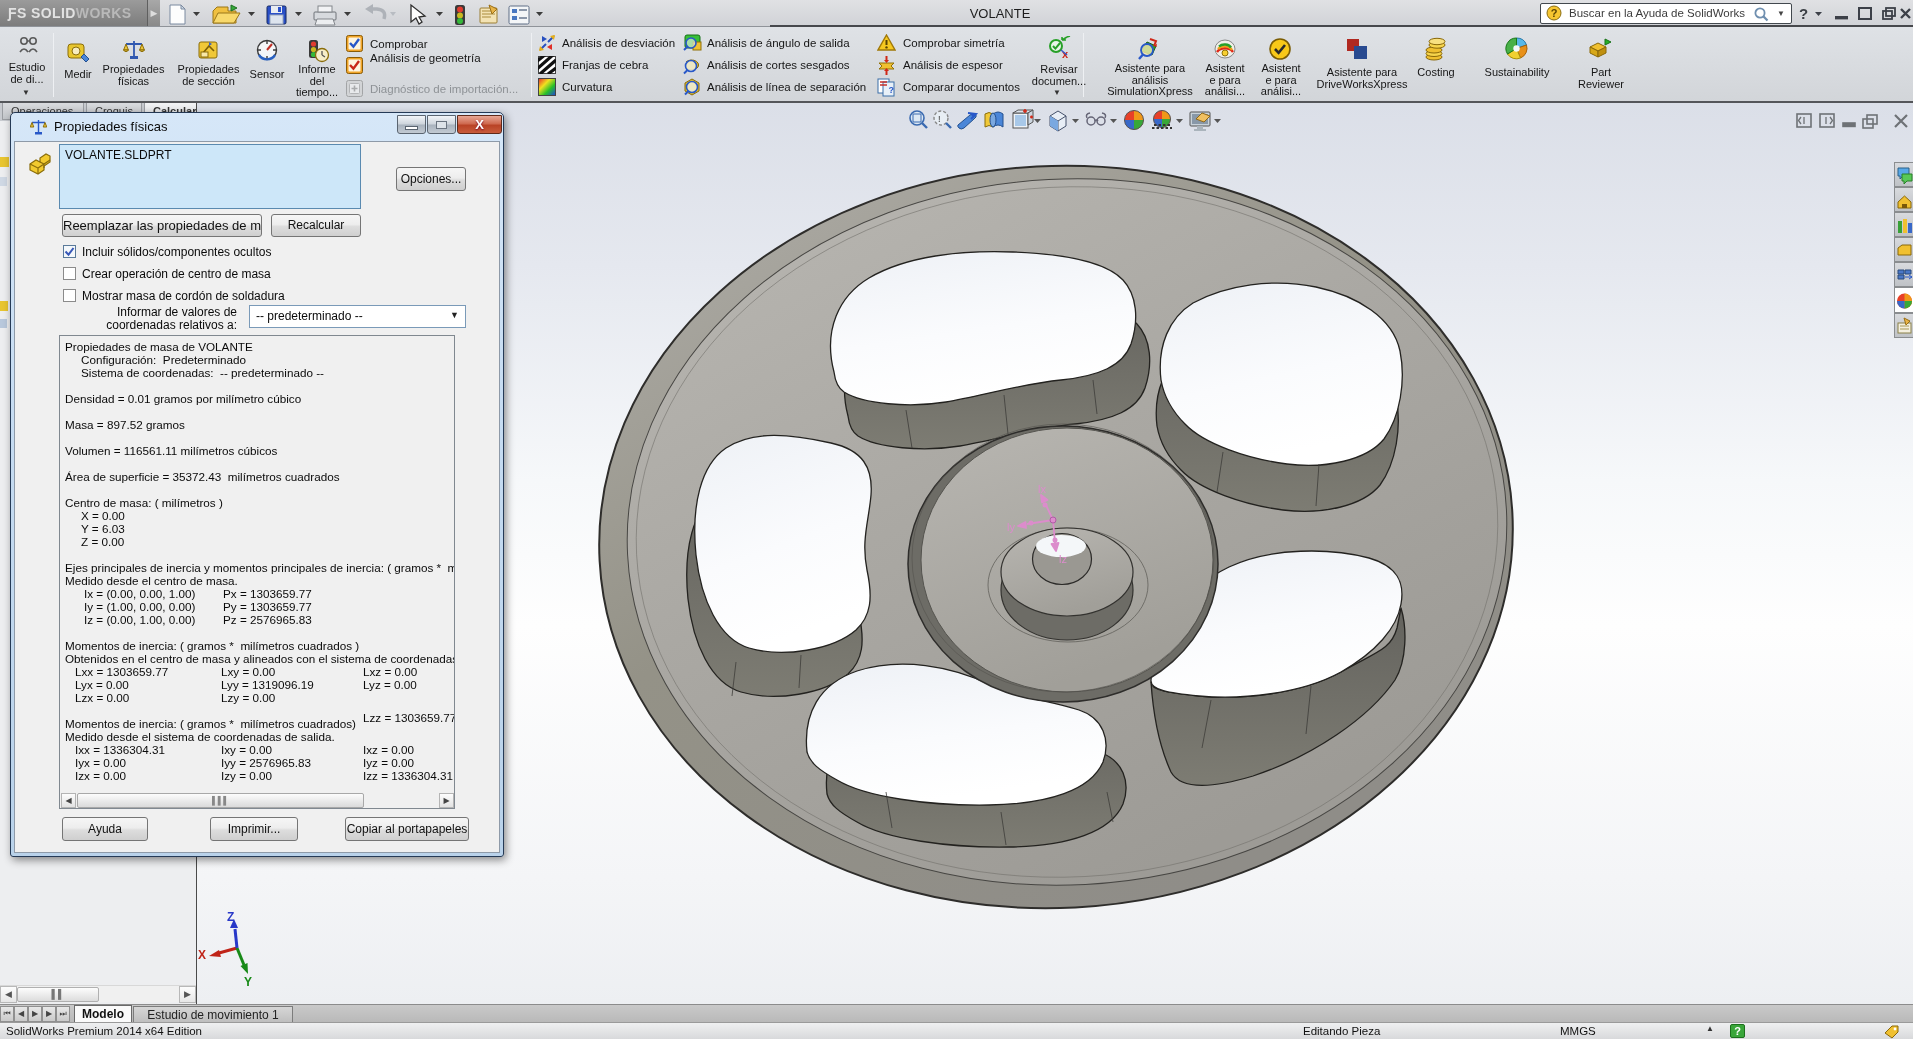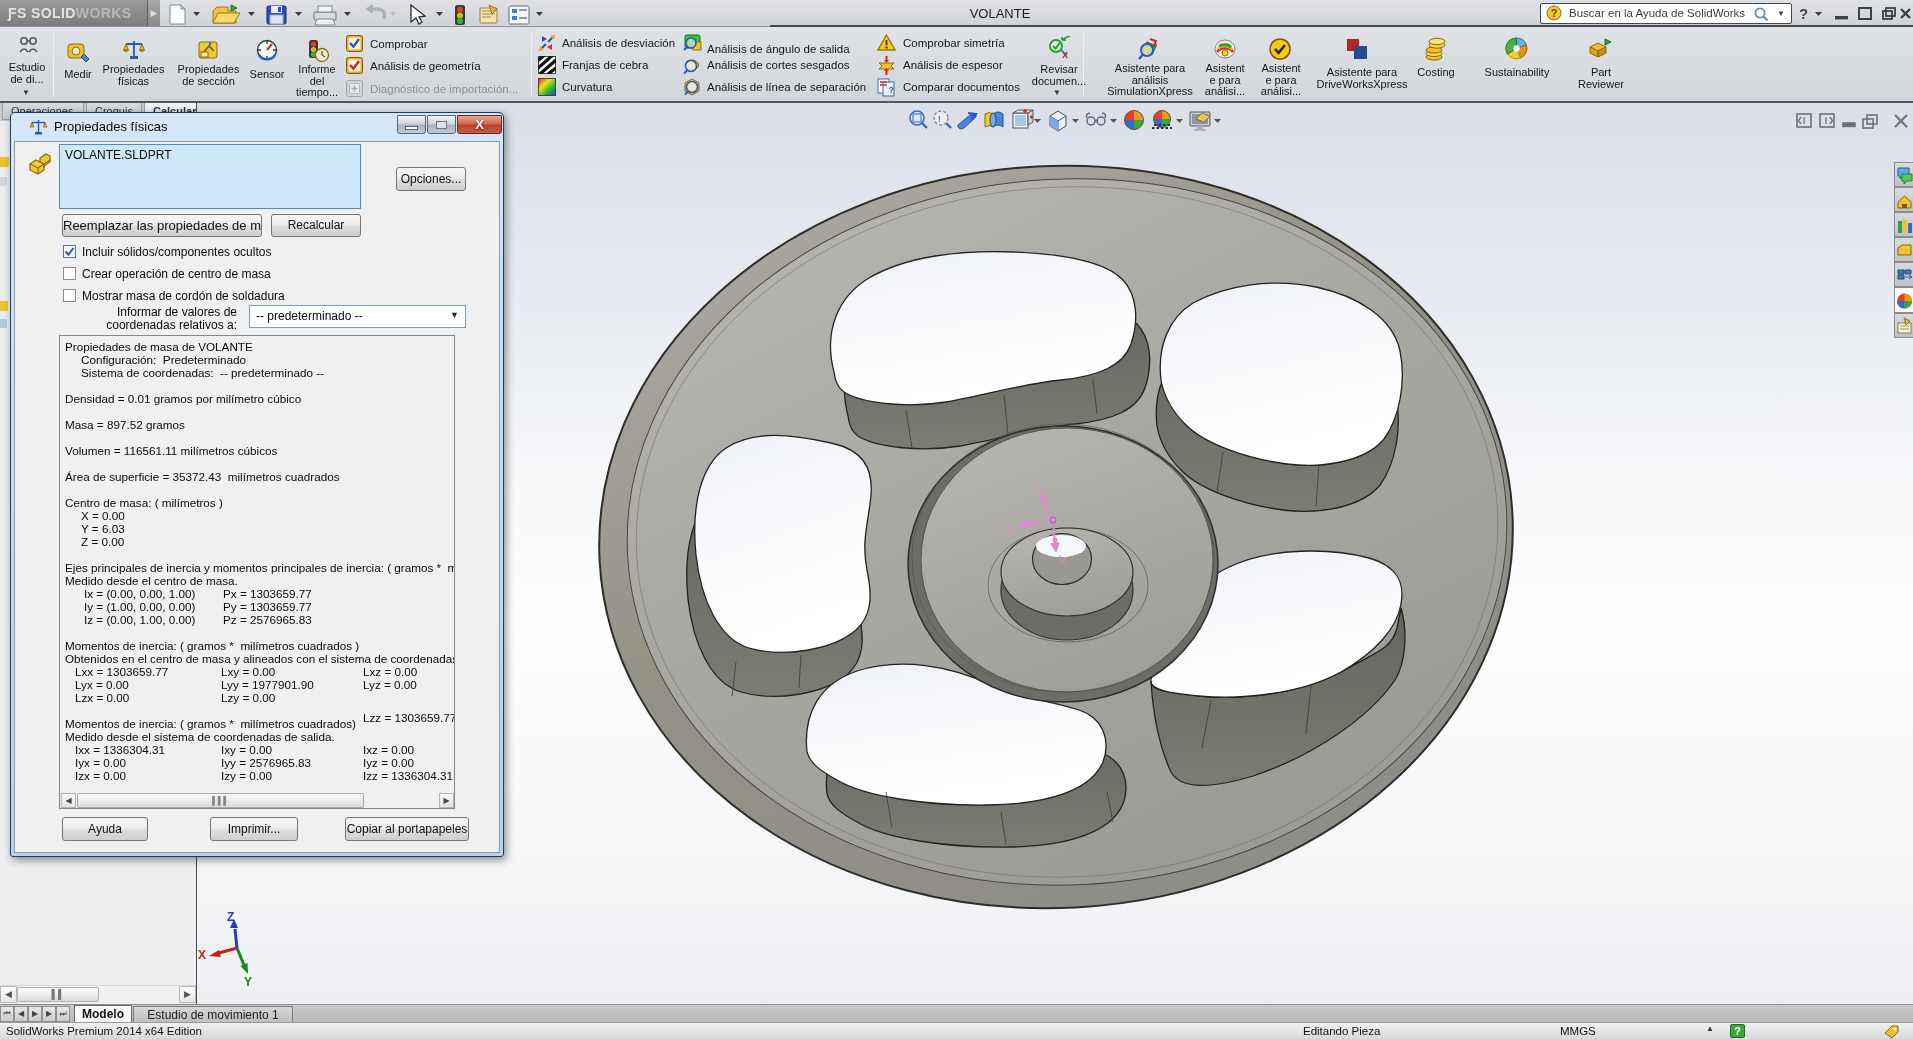--- a/index.html
+++ b/index.html
@@ -190,21 +190,21 @@
       <rect x="0.5" y="0.5" width="16" height="16" rx="2" fill="#f0a428" stroke="#8a5c08"></rect>
       <rect x="2.5" y="2.5" width="12" height="12" rx="1" fill="#fdf5e0"></rect>
       <path d="M4 8 l3.4 3.6 L13 4" fill="none" stroke="#2858c8" stroke-width="2.4"></path>
     </svg>
     <div class="rrow" style="left:370px;top:11px;">Comprobar</div>
     <svg class="abs" style="left:346px;top:30px" width="17" height="17" viewBox="0 0 17 17">
       <rect x="0.5" y="0.5" width="16" height="16" rx="2" fill="#f0a428" stroke="#8a5c08"></rect>
       <rect x="2.5" y="2.5" width="12" height="12" rx="1" fill="#fdf5e0"></rect>
       <path d="M4 8 l3.4 3.6 L13 4" fill="none" stroke="#c82818" stroke-width="2.4"></path>
     </svg>
-    <div class="rrow" style="left:370px;top:33px;">Análisis de geometría</div>
+    <div class="rrow" style="left:370px;top:25px;">Análisis de geometría</div>
     <svg class="abs" style="left:346px;top:53px" width="17" height="17" viewBox="0 0 17 17">
       <rect x="0.5" y="0.5" width="16" height="16" rx="2" fill="#d2d4d6" stroke="#a2a4a6"></rect>
       <rect x="3.5" y="3.5" width="10" height="10" rx="1" fill="#e8eaec" stroke="#b2b4b6"></rect>
       <path d="M8.5 5.5 v6 M5.5 8.5 h6" stroke="#a8aaac" stroke-width="1.6"></path>
     </svg>
     <div class="rrow" style="left:370px;top:56px;color:#8e9296;">Diagnóstico de importación...</div>
     <div class="vsep" style="left:531px;top:6px;height:64px;"></div>
 
     <svg class="abs" style="left:538px;top:7px" width="18" height="18" viewBox="0 0 18 18">
       <path d="M2 16 L8 10 M16 2 L10 8" stroke="#2850c0" stroke-width="2"></path>
@@ -231,21 +231,21 @@
       <rect x="0.5" y="0.5" width="17" height="17" fill="url(#rainb)" stroke="#444"></rect>
     </svg>
     <div class="rrow" style="left:562px;top:54px;">Curvatura</div>
 
     <svg class="abs" style="left:683px;top:7px" width="19" height="19" viewBox="0 0 19 19">
       <rect x="2" y="1" width="15" height="13" rx="2" fill="#38c038" stroke="#187018"></rect>
       <rect x="10" y="8" width="8" height="8" fill="#f0c030" stroke="#907008"></rect>
       <circle cx="8" cy="9" r="5" fill="#d8ecd8" fill-opacity="0.7" stroke="#2858c8" stroke-width="1.6"></circle>
       <line x1="4.5" y1="12.5" x2="1" y2="16" stroke="#2858c8" stroke-width="2"></line>
     </svg>
-    <div class="rrow" style="left:707px;top:10px;margin-top:6px;">Análisis de ángulo de salida</div>
+    <div class="rrow" style="left:707px;top:10px;">Análisis de ángulo de salida</div>
     <svg class="abs" style="left:683px;top:29px" width="19" height="19" viewBox="0 0 19 19">
       <path d="M3 6 a7 5 0 1 1 0 6" fill="#e8c028" stroke="#8a6d0a"></path>
       <circle cx="8" cy="10" r="5.5" fill="#eef4f8" fill-opacity="0.75" stroke="#2858c8" stroke-width="1.6"></circle>
       <line x1="4.5" y1="14" x2="1" y2="17.5" stroke="#2858c8" stroke-width="2"></line>
     </svg>
     <div class="rrow" style="left:707px;top:32px;">Análisis de cortes sesgados</div>
     <svg class="abs" style="left:683px;top:51px" width="19" height="19" viewBox="0 0 19 19">
       <path d="M9 1 l7 4 v8 l-7 4 l-7 -4 v-8 z" fill="#e8c028" stroke="#8a6d0a"></path>
       <circle cx="9" cy="9" r="5.5" fill="#eef4f8" fill-opacity="0.75" stroke="#2858c8" stroke-width="1.6"></circle>
       <line x1="5.5" y1="13" x2="2" y2="16.5" stroke="#2858c8" stroke-width="2"></line>
@@ -664,21 +664,21 @@
           <span class="mt" style="left:24px;top:264px;">Iy = (1.00, 0.00, 0.00)</span>
             <span class="mt" style="left:163px;top:264px;">Py = 1303659.77</span>
           <span class="mt" style="left:24px;top:277px;">Iz = (0.00, 1.00, 0.00)</span>
             <span class="mt" style="left:163px;top:277px;">Pz = 2576965.83</span>
           <span class="mt" style="left:5px;top:303px;">Momentos de inercia: ( gramos *&nbsp; milímetros cuadrados )</span>
           <span class="mt" style="left:5px;top:316px;">Obtenidos en el centro de masa y alineados con el sistema de coordenadas</span>
           <span class="mt" style="left:15px;top:329px;">Lxx = 1303659.77</span>
             <span class="mt" style="left:161px;top:329px;">Lxy = 0.00</span>
             <span class="mt" style="left:303px;top:329px;">Lxz = 0.00</span>
           <span class="mt" style="left:15px;top:342px;">Lyx = 0.00</span>
-            <span class="mt" style="left:161px;top:342px;">Lyy = 1977901.90</span>
+            <span class="mt" style="left:161px;top:342px;">Lyy = 1319096.19</span>
             <span class="mt" style="left:303px;top:342px;">Lyz = 0.00</span>
           <span class="mt" style="left:15px;top:355px;">Lzx = 0.00</span>
             <span class="mt" style="left:161px;top:355px;">Lzy = 0.00</span>
             <span class="mt" style="left:303px;top:355px;margin-top:20px;">Lzz = 1303659.77</span>
           <span class="mt" style="left:5px;top:381px;">Momentos de inercia: ( gramos *&nbsp; milímetros cuadrados)</span>
           <span class="mt" style="left:5px;top:394px;">Medido desde el sistema de coordenadas de salida.</span>
           <span class="mt" style="left:15px;top:407px;">Ixx = 1336304.31</span>
             <span class="mt" style="left:161px;top:407px;">Ixy = 0.00</span>
             <span class="mt" style="left:303px;top:407px;">Ixz = 0.00</span>
           <span class="mt" style="left:15px;top:420px;">Iyx = 0.00</span>

